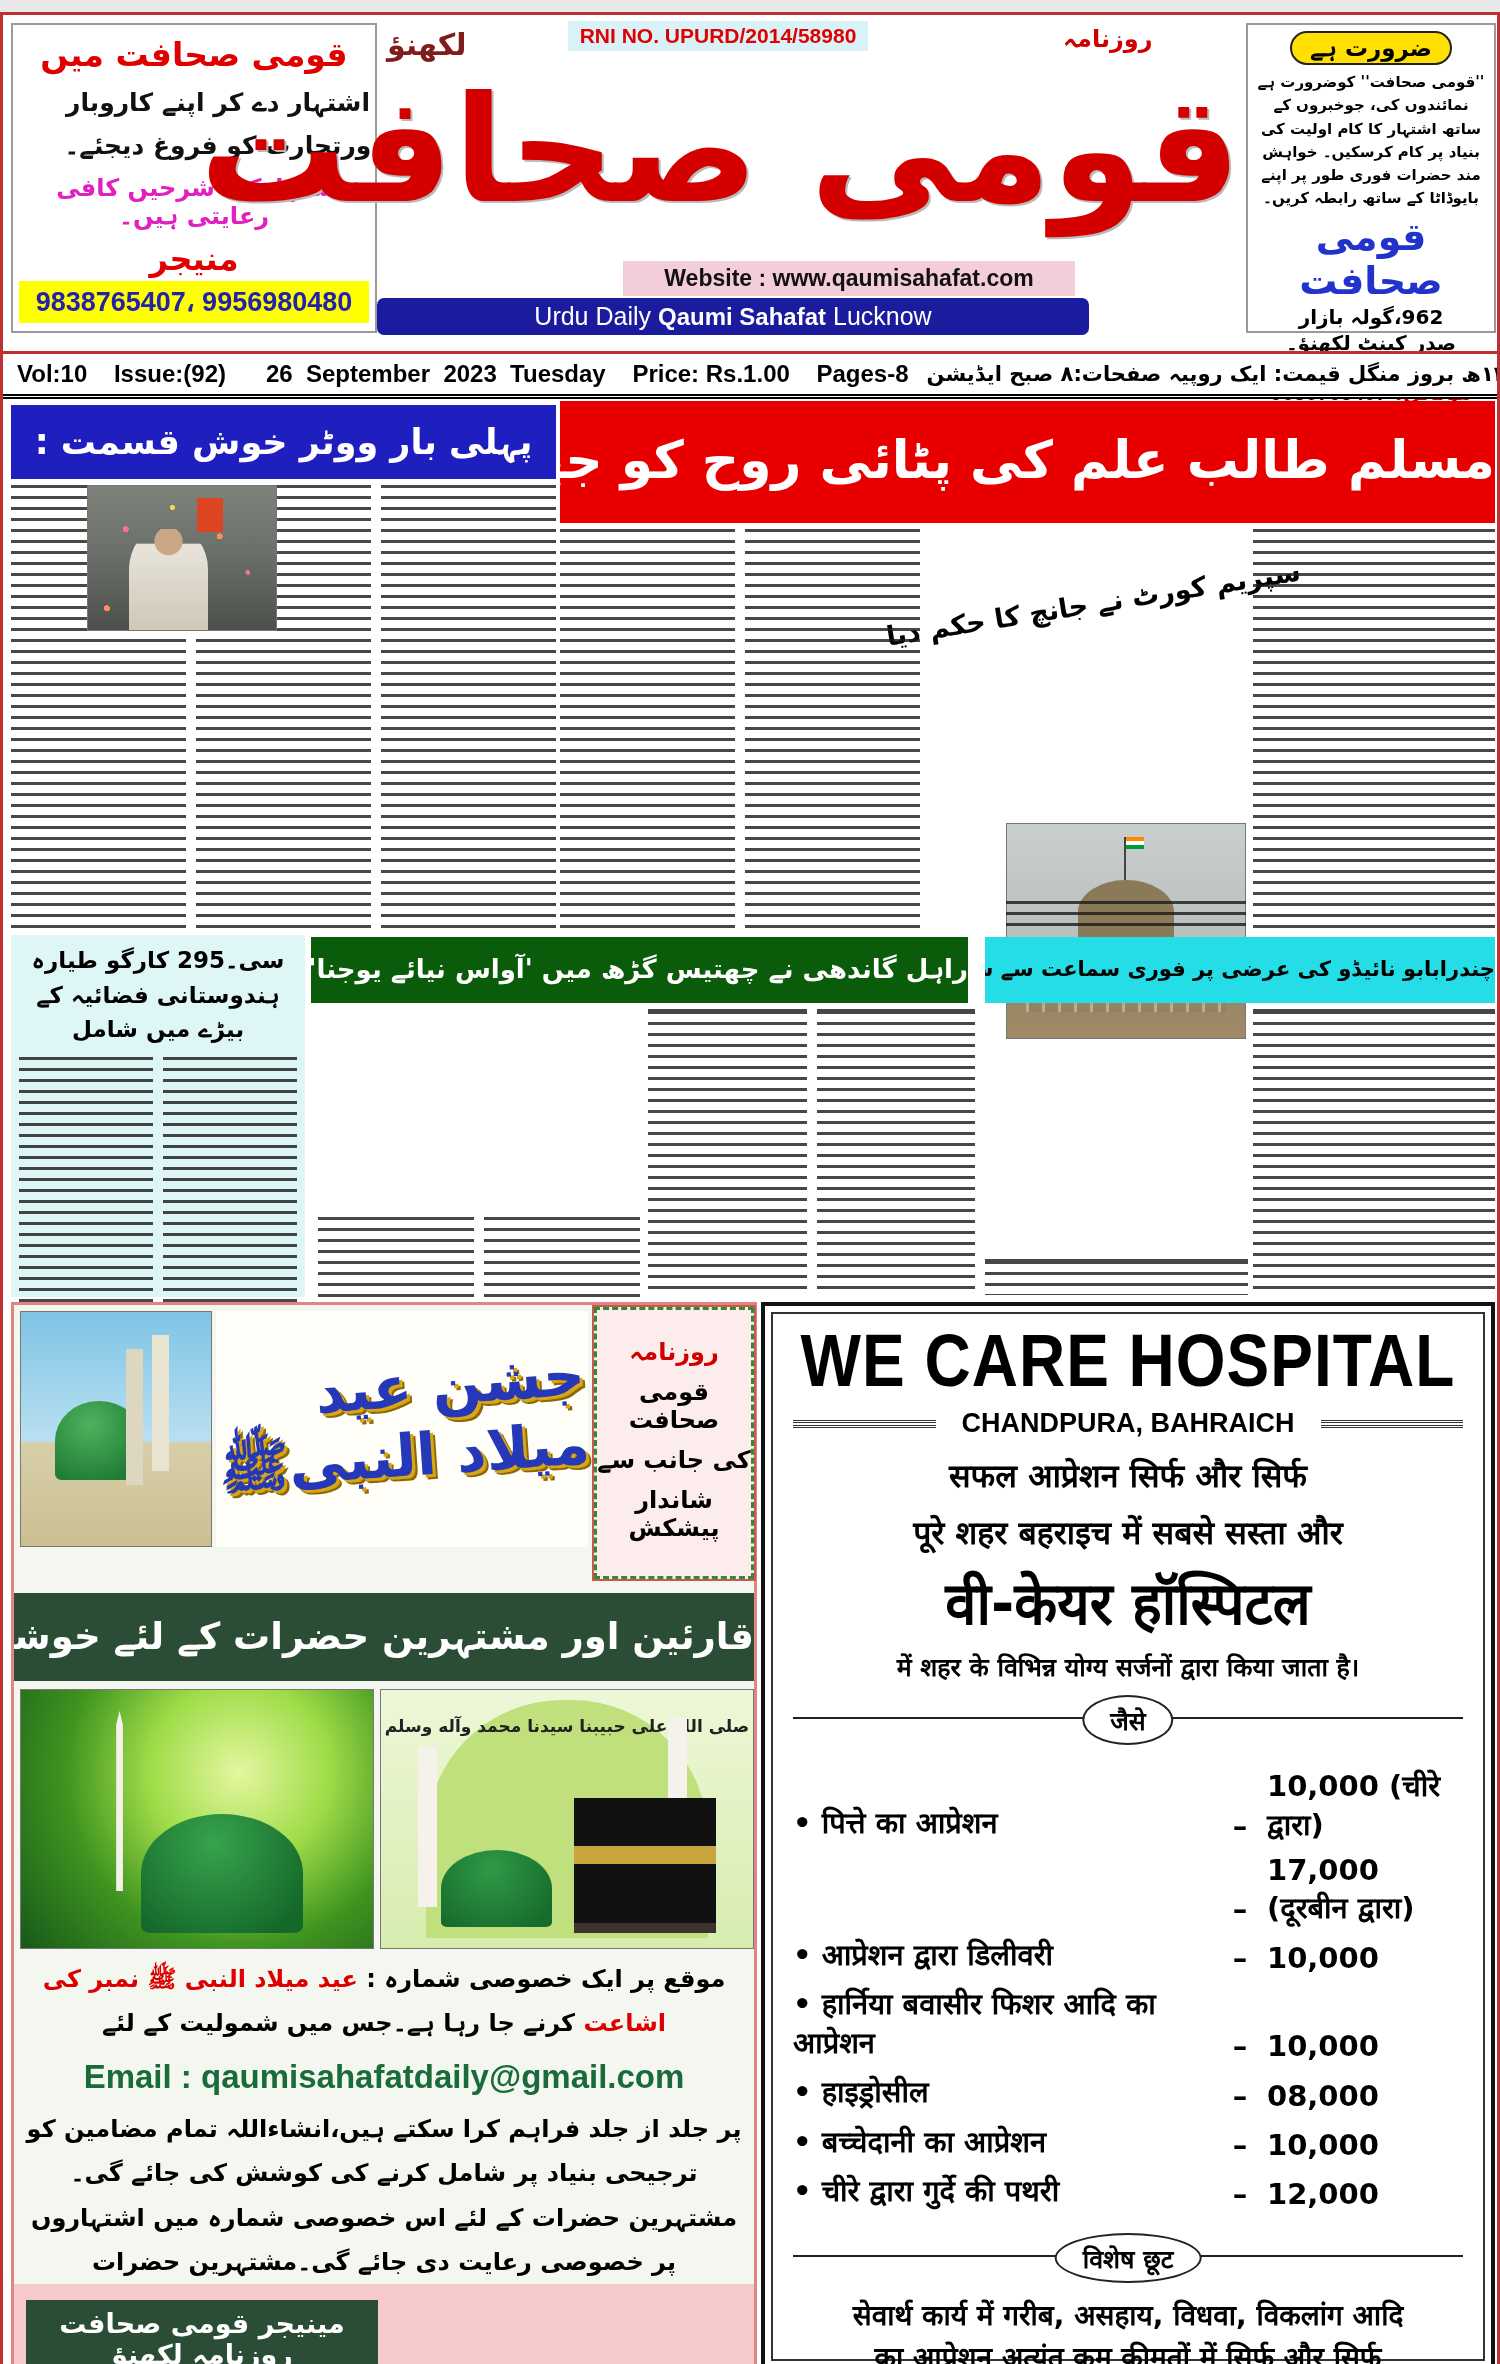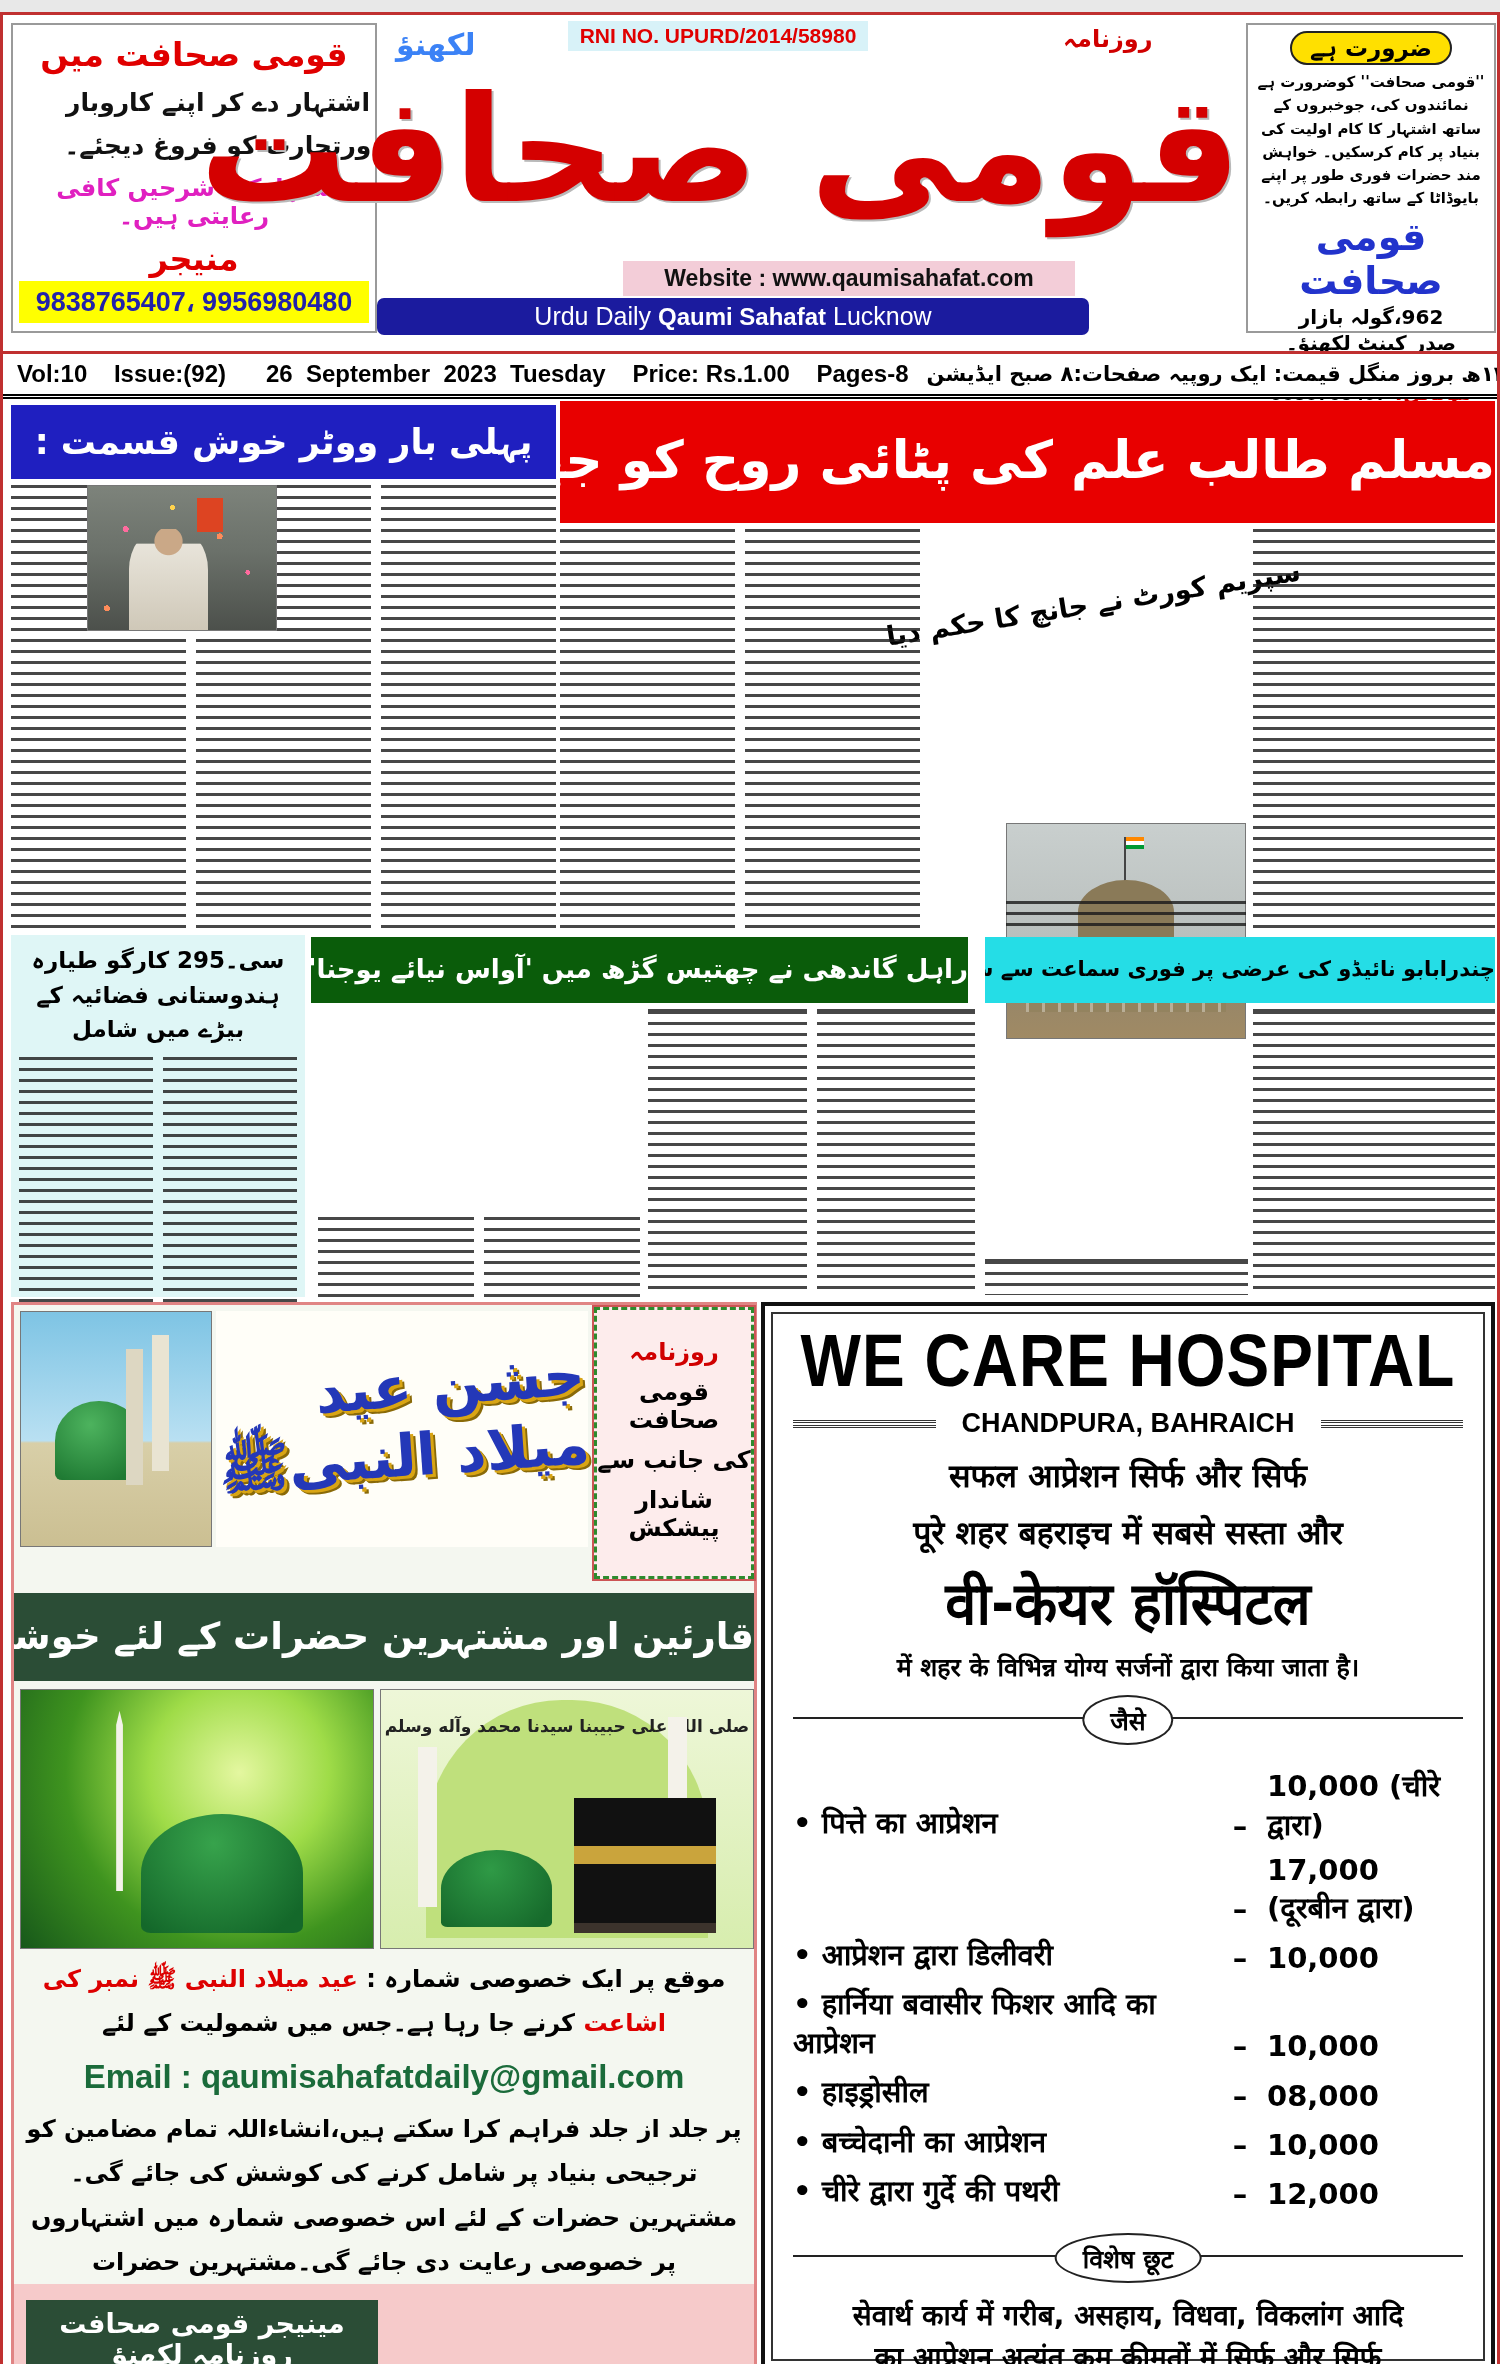--- a/index.html
+++ b/index.html
@@ -25,21 +25,21 @@
   .vac-right { left:1243px; top:8px; width:250px; height:310px; border:2px solid #9a9a9a;
                background:#fff; text-align:center; padding:6px 8px; }
   .vac-badge { display:inline-block; background:#ffe000; border:2px solid #222; border-radius:22px;
                font-size:23px; font-weight:bold; padding:2px 18px; }
   .vac-body { font-size:15px; font-weight:bold; line-height:1.55; margin-top:6px; text-align:center; }
   .vac-brand { color:#2233cc; font-size:38px; font-weight:bold; margin-top:4px; }
   .vac-addr { font-size:20px; font-weight:bold; margin-top:2px; }
   .vac-mob { font-size:21px; font-weight:bold; margin-top:2px; }
   .vac-mob .lbl { color:#d00000; }
 
-  .mast-city { left:393px; top:12px; color:#3b82f6; font-size:30px; font-weight:bold; }
+  .mast-city { left:384px; top:12px; color:#7f1d1d; font-size:30px; font-weight:bold; }
   .mast-edition { left:1060px; top:10px; color:#d00000; font-size:24px; font-weight:bold; }
   .mast-rni { left:565px; top:6px; width:300px; background:#d8f2f8; color:#e00000;
               font-size:21px; font-weight:bold; text-align:center; padding:3px 0; }
   .mast-title { left:380px; top:30px; width:858px; height:210px; color:#d40000;
                 font-size:148px; font-weight:bold; text-align:center; line-height:210px;
                 text-shadow:2px 2px 0 #b9b9b9; white-space:nowrap; }
   .mast-web { left:620px; top:246px; width:452px; background:#f3cdd8; color:#111;
               font-size:23px; font-weight:bold; text-align:center; padding:4px 0; }
   .mast-strip { left:374px; top:283px; width:712px; background:#1b1b9e; border-radius:7px;
                 color:#fff; text-align:center; padding:4px 0; }

